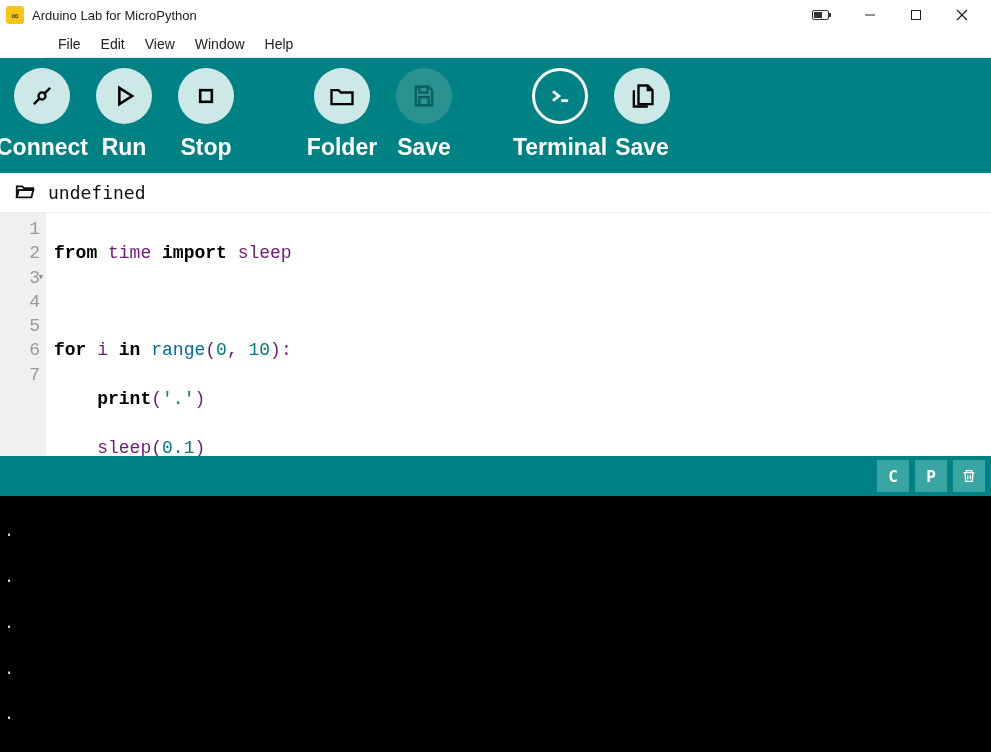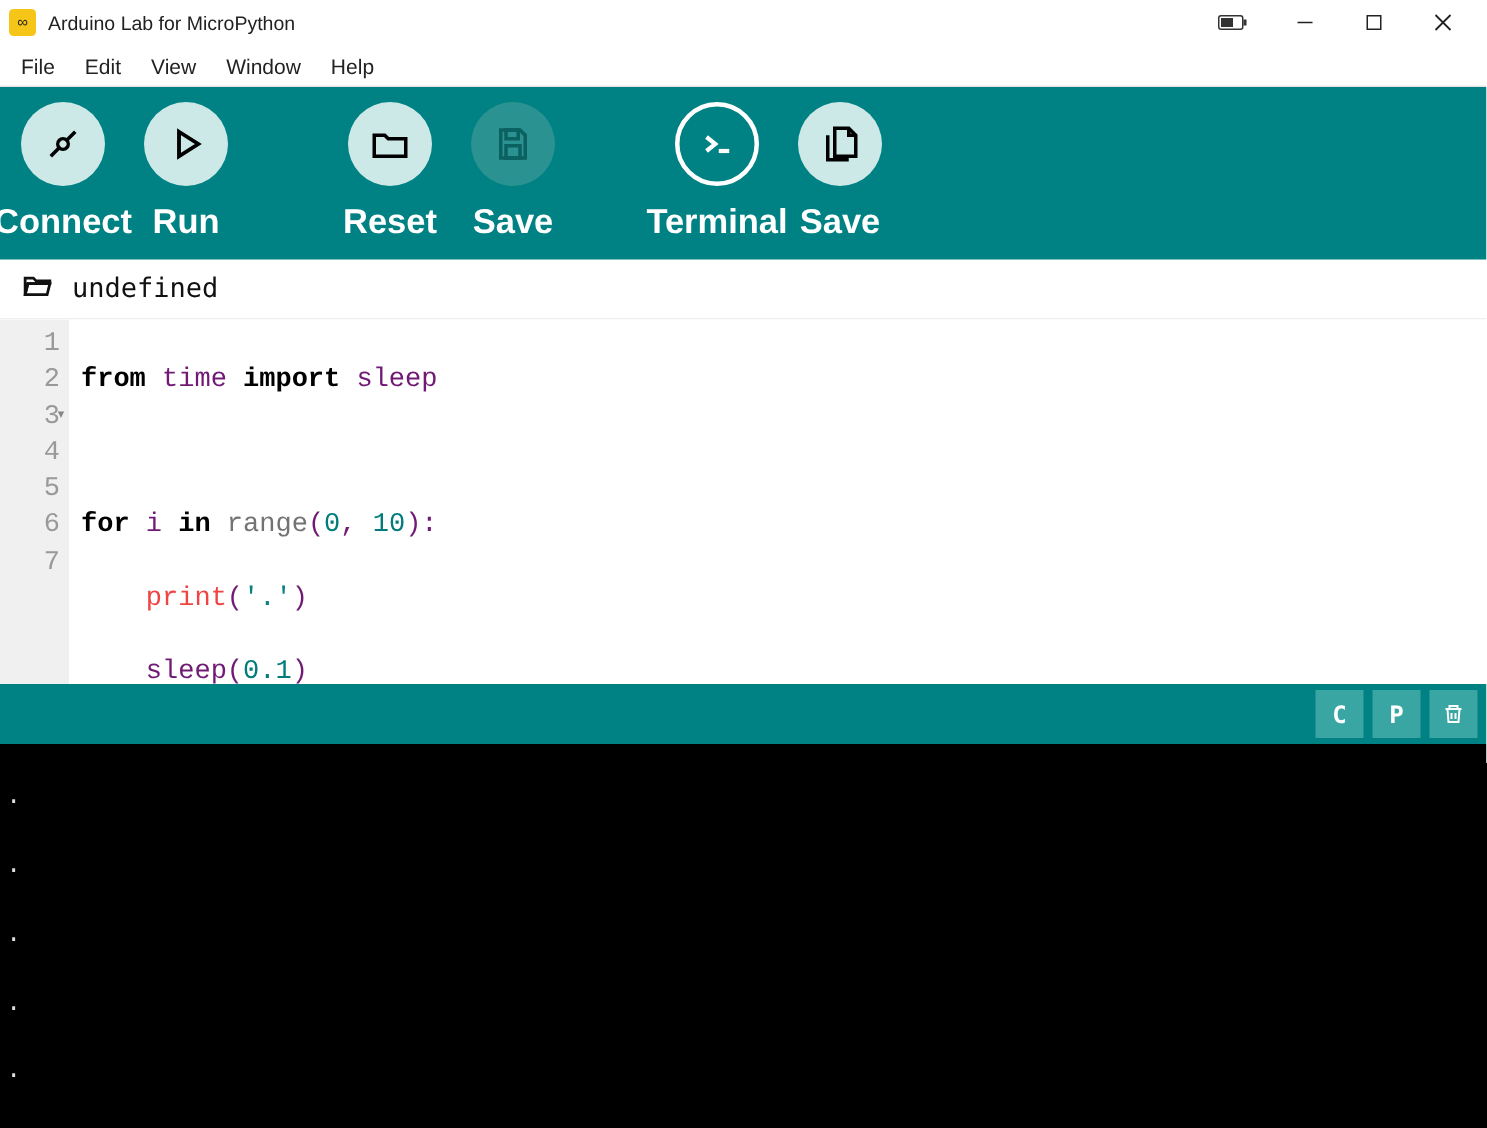--- a/index.html
+++ b/index.html
@@ -42,20 +42,21 @@
 .menubar {
   height: 28px;
   background:#fff;
   display:flex;
   align-items:center;
   padding: 0 6px;
   font-size:14px;
   color:#222;
   gap: 4px;
   border-bottom:1px solid #e5e5e5;
+  margin-left:44px;
 }
 .menubar .menu-item { padding:3px 8px; }
 
 .toolbar {
   background:#008f8c;
   background:#018786;
   background:#008184;
   padding: 10px 14px 12px 14px;
   display:flex;
   align-items:flex-start;
@@ -125,24 +126,24 @@
 .gutter .foldd::after{
   content:"▾"; font-size:11px; color:#888; position:absolute; right:-4px; top:4px;
 }
 .code {
   padding:4px 8px;
   line-height:1.35;
   white-space:pre;
 }
 .code .line { height:1.35em; }
 .kw { color:#000; font-weight:700; }
-.fn { color:#ef4444; font-weight:400;}
+.fn { color:#000000; font-weight:700;}
 .num { color:#007c7c;}
 .str { color:#068080;}
-.id { color:#737373;}
+.id { color:#0369a1;}
 .plain{color:#701a75;}
 
 .term-strip {
   background:#008184;
   height:40px;
   display:flex;
   justify-content:flex-end;
   align-items:center;
   padding:0 6px;
   gap:6px;
@@ -221,28 +222,36 @@
     <span>Connect</span>
   </div>
   <div class="tool-btn">
     <div class="circ">
       <svg viewBox="0 0 24 24" fill="none" stroke="currentColor" stroke-width="2.2">
           <polygon points="8,5 19,12 8,19" fill="none"></polygon>
         </svg>
     </div>
     <span>Run</span>
   </div>
+  <div class="tool-btn">
+    <div class="circ">
+      <svg viewBox="0 0 24 24" fill="none" stroke="currentColor" stroke-width="2.2">
+          <rect x="7" y="7" width="10" height="10"></rect>
+        </svg>
+    </div>
+    <span>Stop</span>
+  </div>
   <div class="tool-group-sep"></div>
   <div class="tool-btn">
     <div class="circ">
       <svg viewBox="0 0 24 24" fill="none" stroke="currentColor" stroke-width="2">
           <path d="M3 7h6l2 2h10v10H3z"></path>
         </svg>
     </div>
-    <span>Reset</span>
+    <span>Folder</span>
   </div>
   <div class="tool-btn disabled">
     <div class="circ">
       <svg viewBox="0 0 24 24" fill="none" stroke="currentColor" stroke-width="2">
           <path d="M5 4h11l3 3v13H5z"></path>
           <rect x="8" y="4" width="7" height="5"></rect>
           <rect x="8" y="13" width="8" height="7"></rect>
         </svg>
     </div>
     <span>Save</span>

